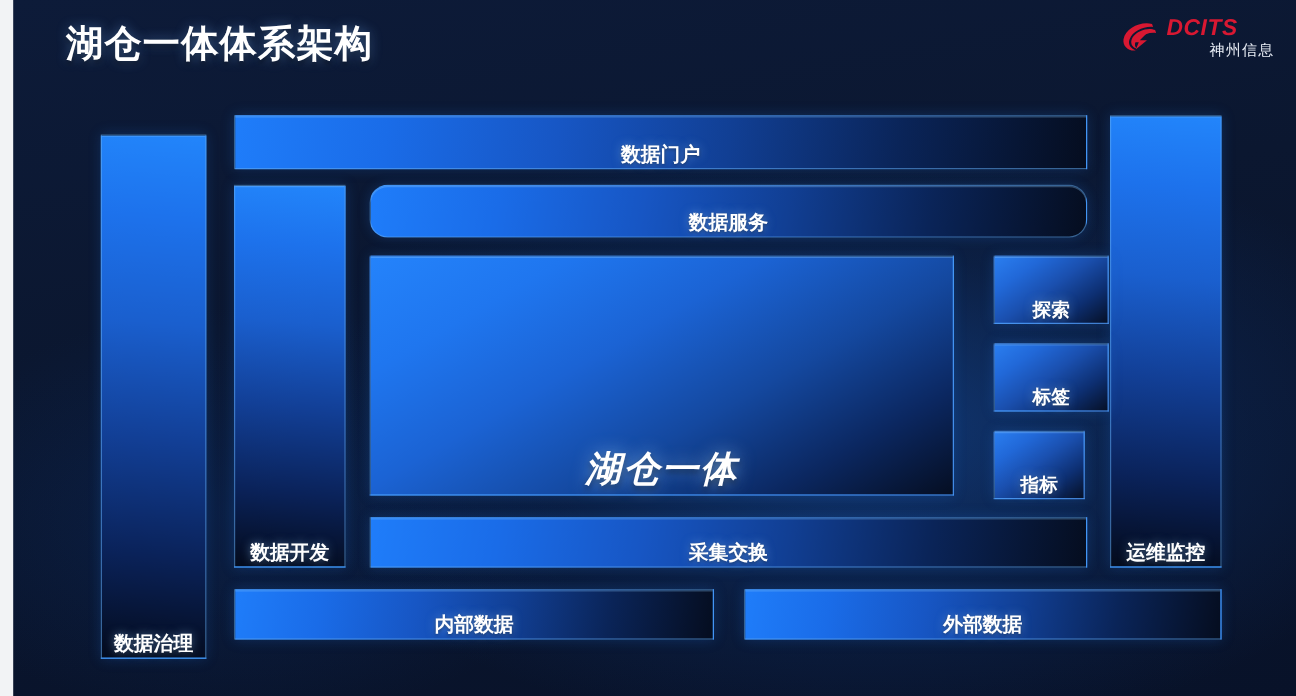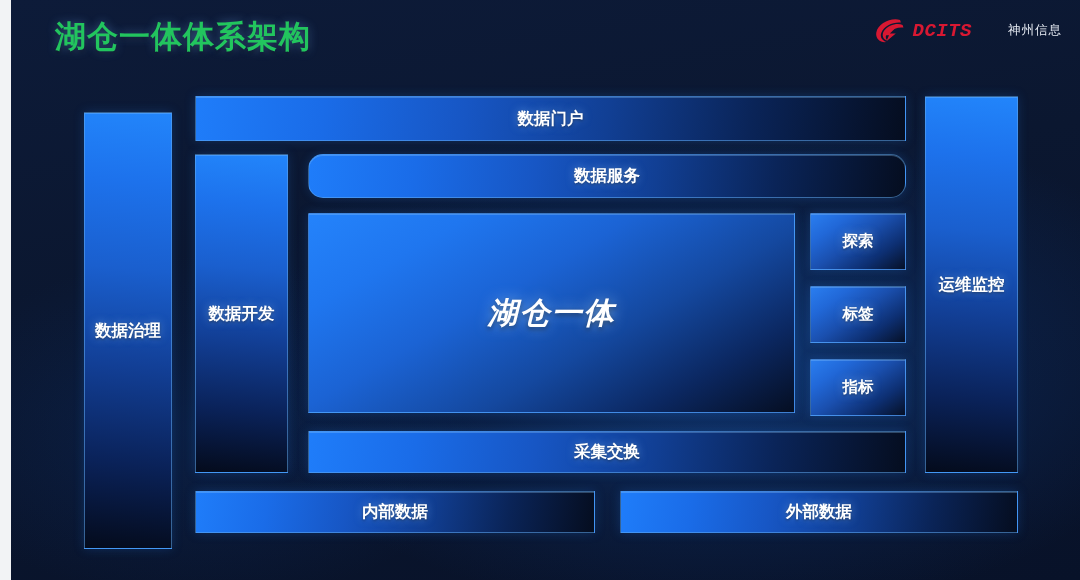--- a/index.html
+++ b/index.html
@@ -33,37 +33,37 @@
       radial-gradient(ellipse 400px 240px at 18% 74%, rgba(12,44,98,0.45) 0%, rgba(10,23,51,0) 72%),
       linear-gradient(170deg, #0d1b39 0%, #0b1730 40%, #081229 100%);
     z-index: 0;
   }
 
   
   .title {
     position: absolute;
     left: 55px; top: 16px;
     z-index: 20;
-    color: #22c55e;
+    color: #ffffff;
     font-size: 31px;
     font-weight: bold;
     letter-spacing: 1px;
     text-shadow: 0 0 10px rgba(120,180,255,0.45), 0 2px 4px rgba(0,0,0,0.6);
     white-space: nowrap;
   }
   .logo {
     position: absolute;
     right: 18px; top: 14px;
     z-index: 20;
     display: flex;
     align-items: center;
     gap: 6px;
   }
   .logo-mark { width: 34px; height: 34px; display: block; }
-  .logo-text { display: flex; flex-direction: row; line-height: 1; font-family: Liberation Mono, monospace; }
+  .logo-text { display: flex; flex-direction: column; line-height: 1; }
   .logo-en {
     color: #d81832;
     font-size: 19px;
     font-weight: bold;
     font-style: italic;
     letter-spacing: 0.5px;
   }
   .logo-cn {
     color: #e8edf5;
     font-size: 12.5px;
@@ -71,21 +71,21 @@
     margin-top: 3px;
     margin-left: 36px;
   }
 
   
   .panel {
     position: absolute;
     z-index: 10;
     box-sizing: border-box;
     display: flex;
-    align-items: center;
+    align-items: flex-end;
     justify-content: center;
     color: #ffffff;
     font-weight: bold;
     text-shadow: 0 0 8px rgba(140,195,255,0.55), 0 1px 3px rgba(0,0,0,0.55);
     border: 1px solid rgba(96,170,240,0.55);
     box-shadow:
       inset 0 1px 0 rgba(150,205,255,0.30),
       0 0 10px rgba(30,110,215,0.25);
   }
   
@@ -107,20 +107,21 @@
       #14489f 62%, #0b2760 82%, #050e22 100%);
   }
   
   .grad-c {
     background: linear-gradient(145deg,
       #2a7ef0 0%, #2168d8 24%, #1a4fae 48%,
       #113islands 0%, #0d2f72 74%, #061026 100%);
     background: linear-gradient(145deg,
       #2a7ef0 0%, #2168d8 24%, #1a4fae 48%,
       #0d2f72 74%, #061026 100%);
+    margin-left: 18px;
   }
   .fs-16 { font-size: 15.5px; }
   .fs-17 { font-size: 16.5px; }
   .fs-30 { font-size: 30px; letter-spacing: 2px; text-shadow: 0 0 14px rgba(160,210,255,0.7), 0 2px 5px rgba(0,0,0,0.6); }
 </style>
 </head>
 <body>
 
 <div id="slide">
 
@@ -164,21 +165,21 @@
   <div class="panel grad-d fs-30" style="left:308px; top:213px; width:487px; height:200px;font-style:italic;">
     <span>湖仓一体</span>
   </div>
 
   <div class="panel grad-c fs-16" style="left:810px; top:213px; width:96px; height:57px;">
     <span>探索</span>
   </div>
   <div class="panel grad-c fs-16" style="left:810px; top:286px; width:96px; height:57px;">
     <span>标签</span>
   </div>
-  <div class="panel grad-c fs-16" style="left:810px; top:359px; width:96px; height:57px;">
+  <div class="panel grad-c fs-16" style="left:810px; top:359px; width:76px; height:57px;">
     <span>指标</span>
   </div>
 
   <div class="panel grad-h fs-17" style="left:308px; top:431px; width:598px; height:42px;">
     <span>采集交换</span>
   </div>
 
   <div class="panel grad-h fs-17" style="left:195px; top:491px; width:400px; height:42px;">
     <span>内部数据</span>
   </div>

